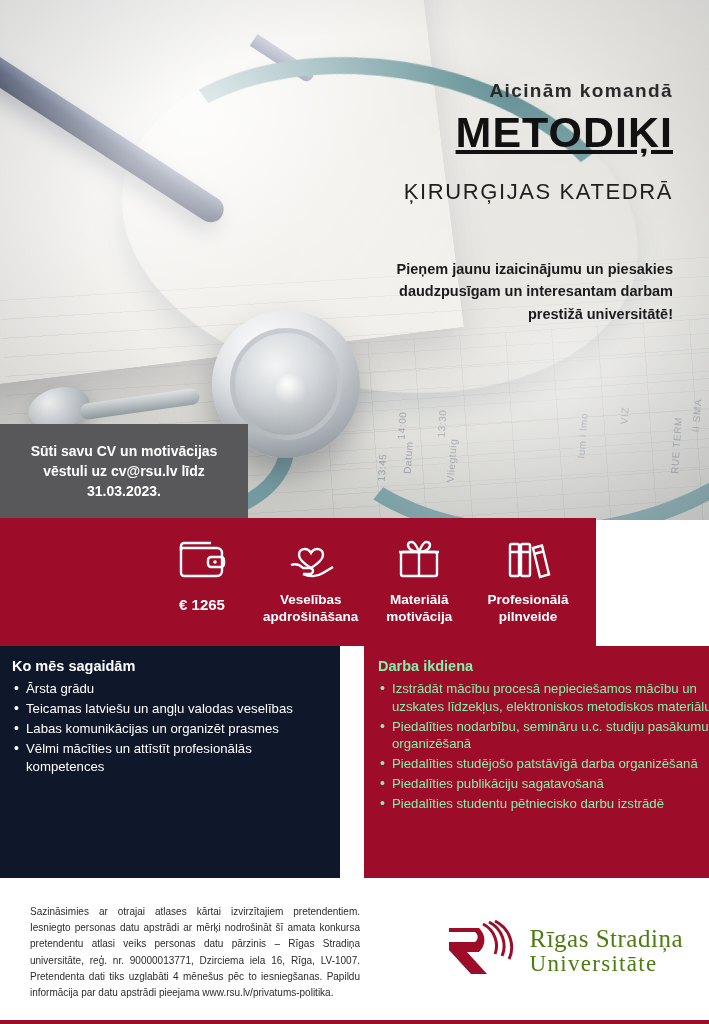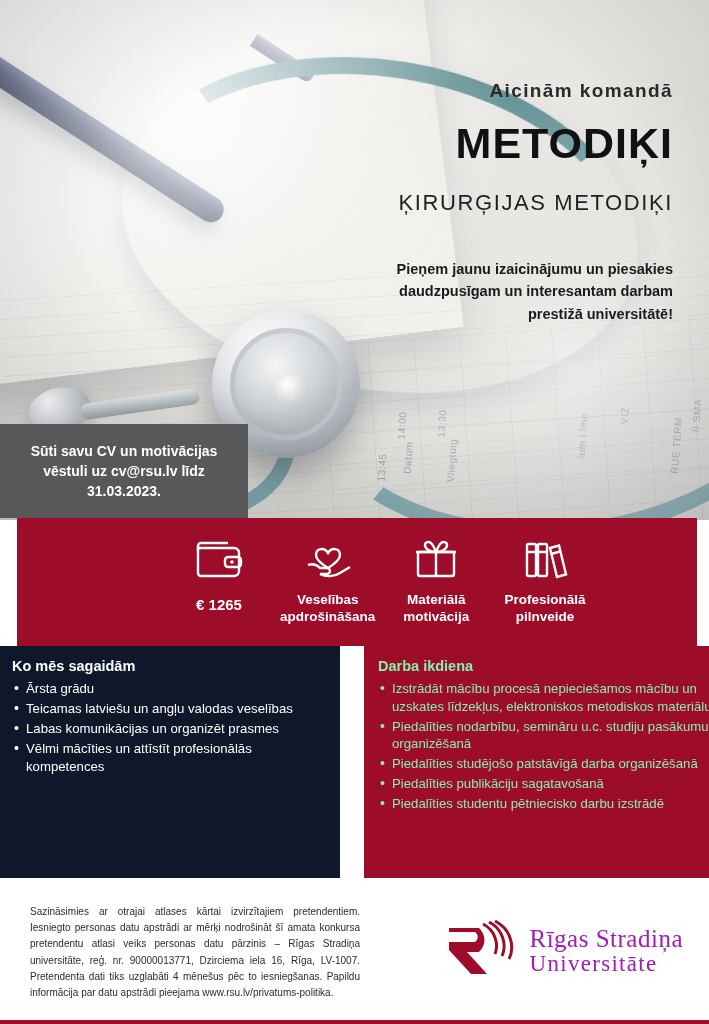--- a/index.html
+++ b/index.html
@@ -158,22 +158,23 @@
   .eyebrow {
     font-size: 19px;
     letter-spacing: 1.4px;
     font-weight: 600;
     color: #2a2a2a;
   }
   .title-main {
     font-size: 43px;
     font-weight: 700;
     letter-spacing: 1px;
-    margin-top: 17px;
+    margin-top: 6px;
     color: #111;
+    text-decoration: underline;
   }
   .title-sub {
     font-size: 22px;
     letter-spacing: 1.6px;
     margin-top: 22px;
     color: #1f1f1f;
   }
   .pitch {
     position: absolute; right: 36px; top: 258px;
     width: 330px;
@@ -197,22 +198,22 @@
     padding: 0 20px;
   }
   .cv-box .cv-text {
     font-size: 14px;
     font-weight: bold;
     line-height: 1.45;
   }
 
   
   .benefits {
-    position: absolute; left: 17px; top: 518px;
-    width: 680px; height: 128px;
+    position: absolute; left: 0; top: 518px;
+    width: 596px; height: 128px;
     background: #9d0c28;
   }
   .benefits-inner {
     position: absolute; left: 150px; top: 14px;
     width: 430px;
     display: flex;
     justify-content: space-between;
     align-items: flex-start;
   }
   .benefit {
@@ -295,21 +296,21 @@
     position: absolute; right: 26px; top: 36px;
     display: flex;
     align-items: center;
     gap: 12px;
   }
   .logo-mark {
     width: 74px; height: 74px;
     position: relative;
   }
   .logo-text {
-    color: #a21caf;
+    color: #4d7c0f;
     line-height: 1.05;
   }
   .logo-line1 {
     font-family: "Liberation Serif", serif;
     font-size: 25px;
     letter-spacing: 0.5px;
   }
   .logo-line2 {
     font-family: "Liberation Serif", serif;
     font-size: 23px;
@@ -357,21 +358,21 @@
       </div>
     </div>
 
     <div class="hero-light"></div>
     <div class="hero-vignette"></div>
   </div>
 
   <div class="headline-block">
     <div class="eyebrow">Aicinām komandā</div>
     <div class="title-main">METODIĶI</div>
-    <div class="title-sub">ĶIRURĢIJAS METODIĶI</div>
+    <div class="title-sub">ĶIRURĢIJAS KATEDRĀ</div>
   </div>
 
   <div class="pitch">Pieņem jaunu izaicinājumu un piesakies daudzpusīgam un interesantam darbam prestižā universitātē!</div>
 
   <div class="cv-box">
     <div class="cv-text">Sūti savu CV un motivācijas vēstuli uz cv@rsu.lv līdz 31.03.2023.</div>
   </div>
 
   <div class="benefits">
     <div class="benefits-inner">

